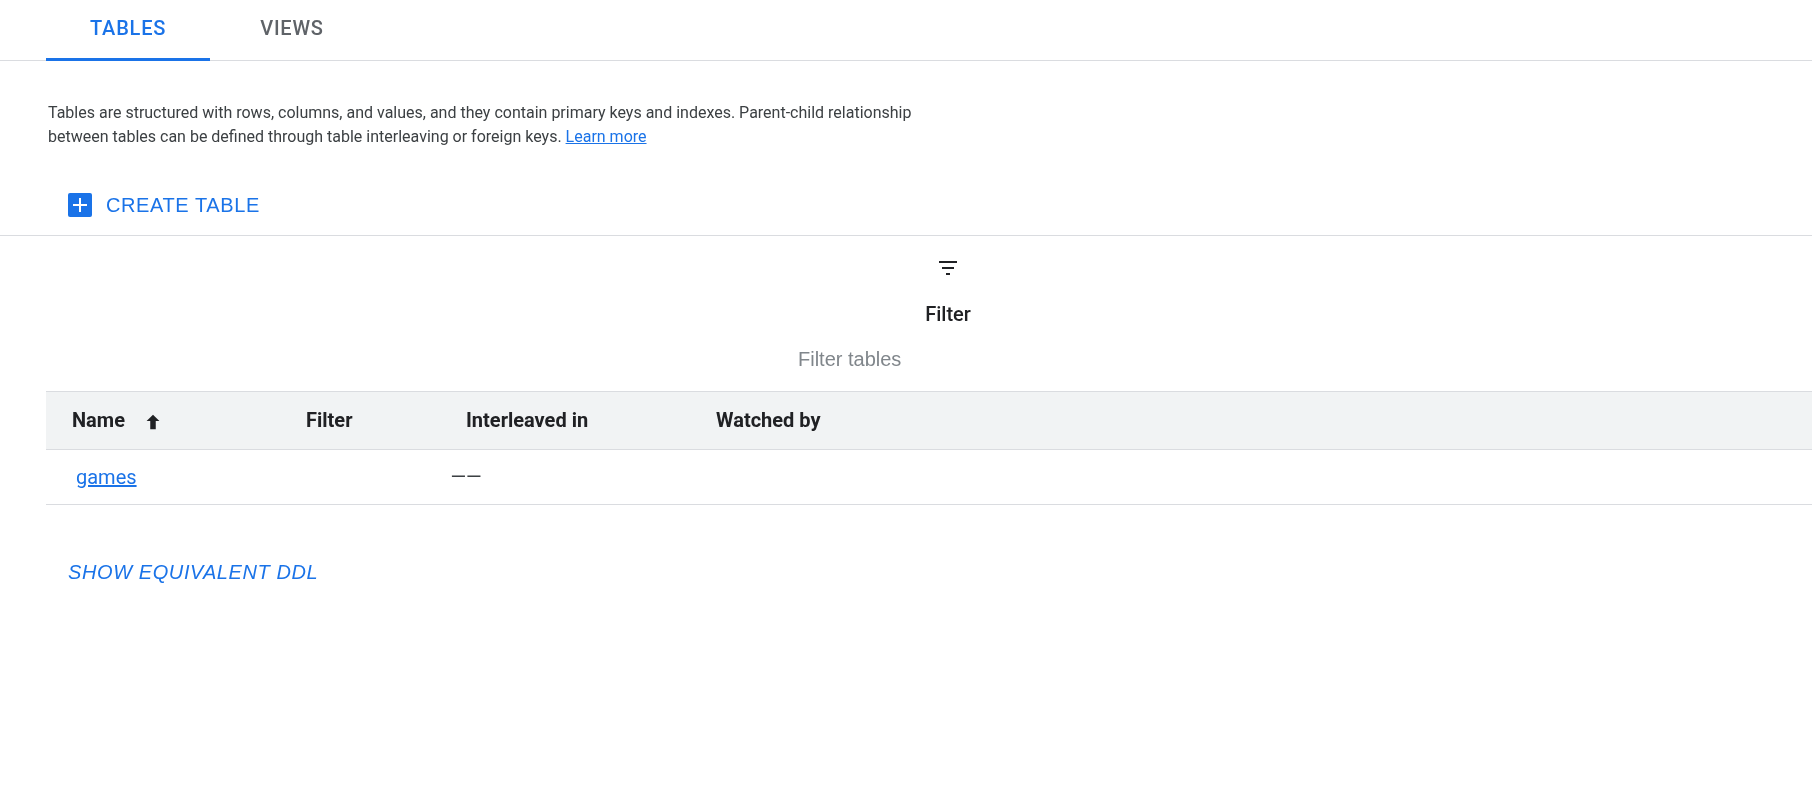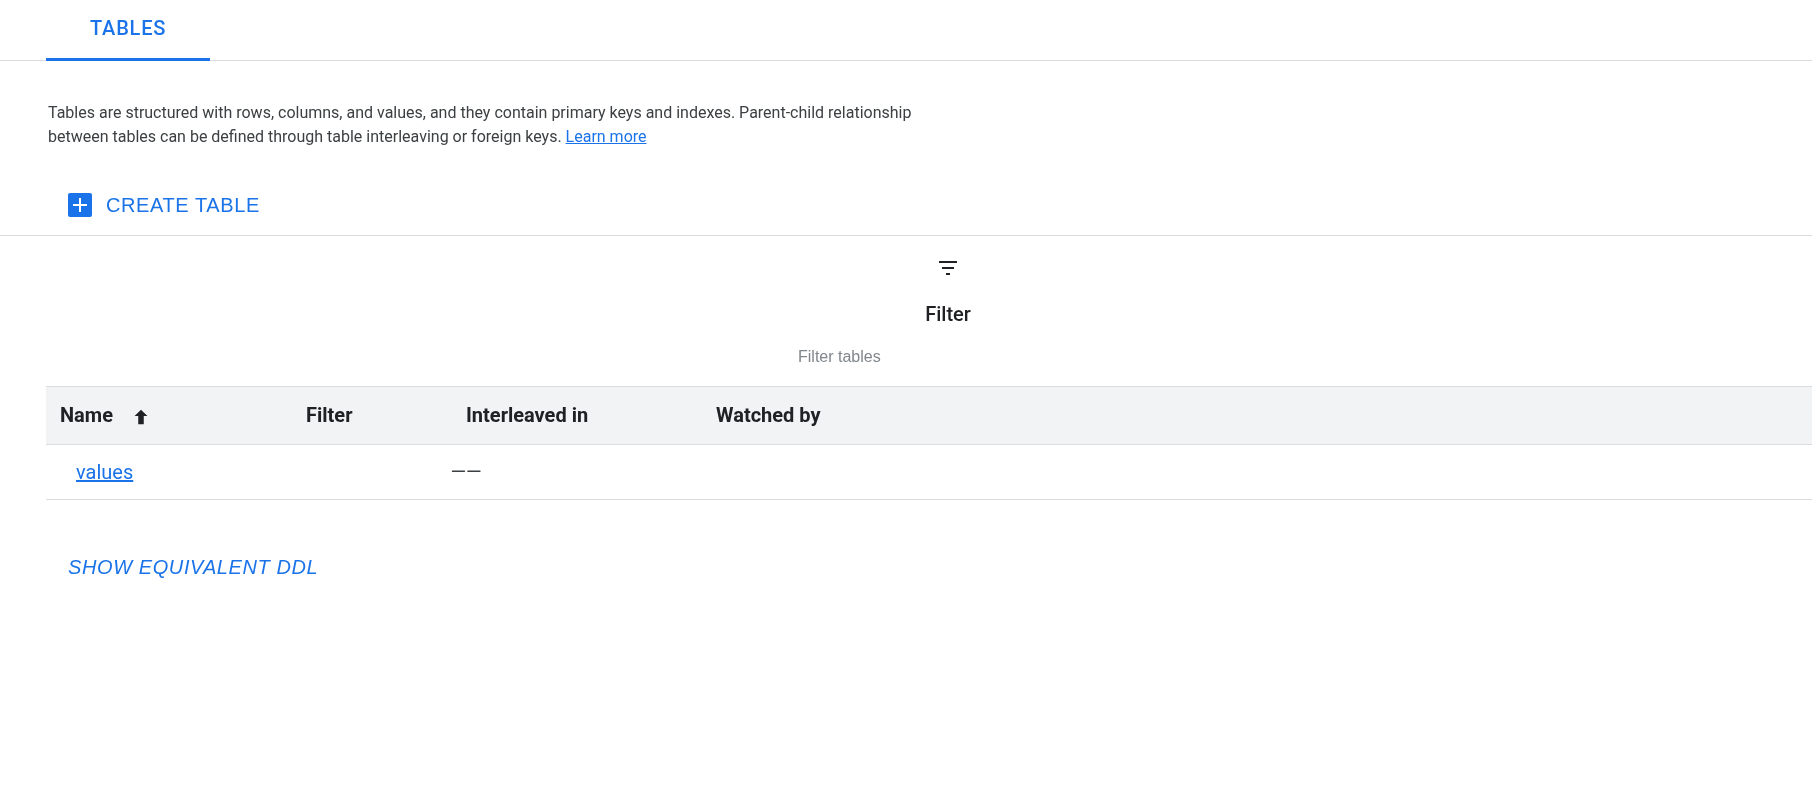--- a/index.html
+++ b/index.html
@@ -86,21 +86,21 @@
     }
     .filter-icon { display: inline-flex; }
     .filter-label {
       font-size: 20px;
       font-weight: 500;
       color: #202124;
     }
     .filter-input {
       border: none;
       outline: none;
-      font-size: 16px;
+      font-size: 20px;
       color: #202124;
       background: transparent;
       min-width: 300px;
     }
     .filter-input::placeholder { color: #80868b; }
 
     
     table.data-table {
       width: calc(100% - 46px);
       margin-left: 46px;
@@ -111,21 +111,21 @@
     }
     table.data-table th {
       text-align: left;
       font-size: 20px;
       font-weight: 700;
       color: #202124;
       padding: 16px 0;
       border-top: 1px solid #dadce0;
       border-bottom: 1px solid #dadce0;
     }
-    table.data-table th:first-child { padding-left: 14px; }
+    table.data-table th:first-child { padding-left: 26px; }
     th.col-name { width: 260px; }
     th.col-indexes { width: 160px; text-align: right; padding-right: 60px;}
     th.col-interleaved { width: 250px; }
     th.col-watched { }
 
     .sort-arrow {
       display: inline-flex;
       vertical-align: middle;
       margin-left: 12px;
     }
@@ -158,20 +158,21 @@
       font-style: italic;
     }
   </style>
 </head>
 <body>
 
 <div class="container">
 
   <div class="tabs">
     <div class="tab active">TABLES</div>
+    <div class="tab">VIEWS</div>
   </div>
 
   <div class="description">
     <span>Tables are structured with rows, columns, and values, and they contain primary keys and indexes. Parent-child relationship between tables can be defined through table interleaving or foreign keys. </span><a class="learn-more-link">Learn more</a>
   </div>
 
   <div class="toolbar">
     <button class="create-btn">
       <span class="plus-icon-box">
         <svg width="16" height="16" viewBox="0 0 16 16">
@@ -203,21 +204,21 @@
               </svg>
           </span>
         </th>
         <th class="col-indexes">Filter</th>
         <th class="col-interleaved">Interleaved in</th>
         <th class="col-watched">Watched by</th>
       </tr>
     </thead>
     <tbody>
       <tr>
-        <td><a class="table-name-link">values</a></td>
+        <td><a class="table-name-link">games</a></td>
         <td class="cell-indexes">—</td>
         <td>—</td>
         <td></td>
       </tr>
     </tbody>
   </table>
 
   <div class="footer-btn-row">
     <button class="ddl-btn">SHOW EQUIVALENT DDL</button>
   </div>

